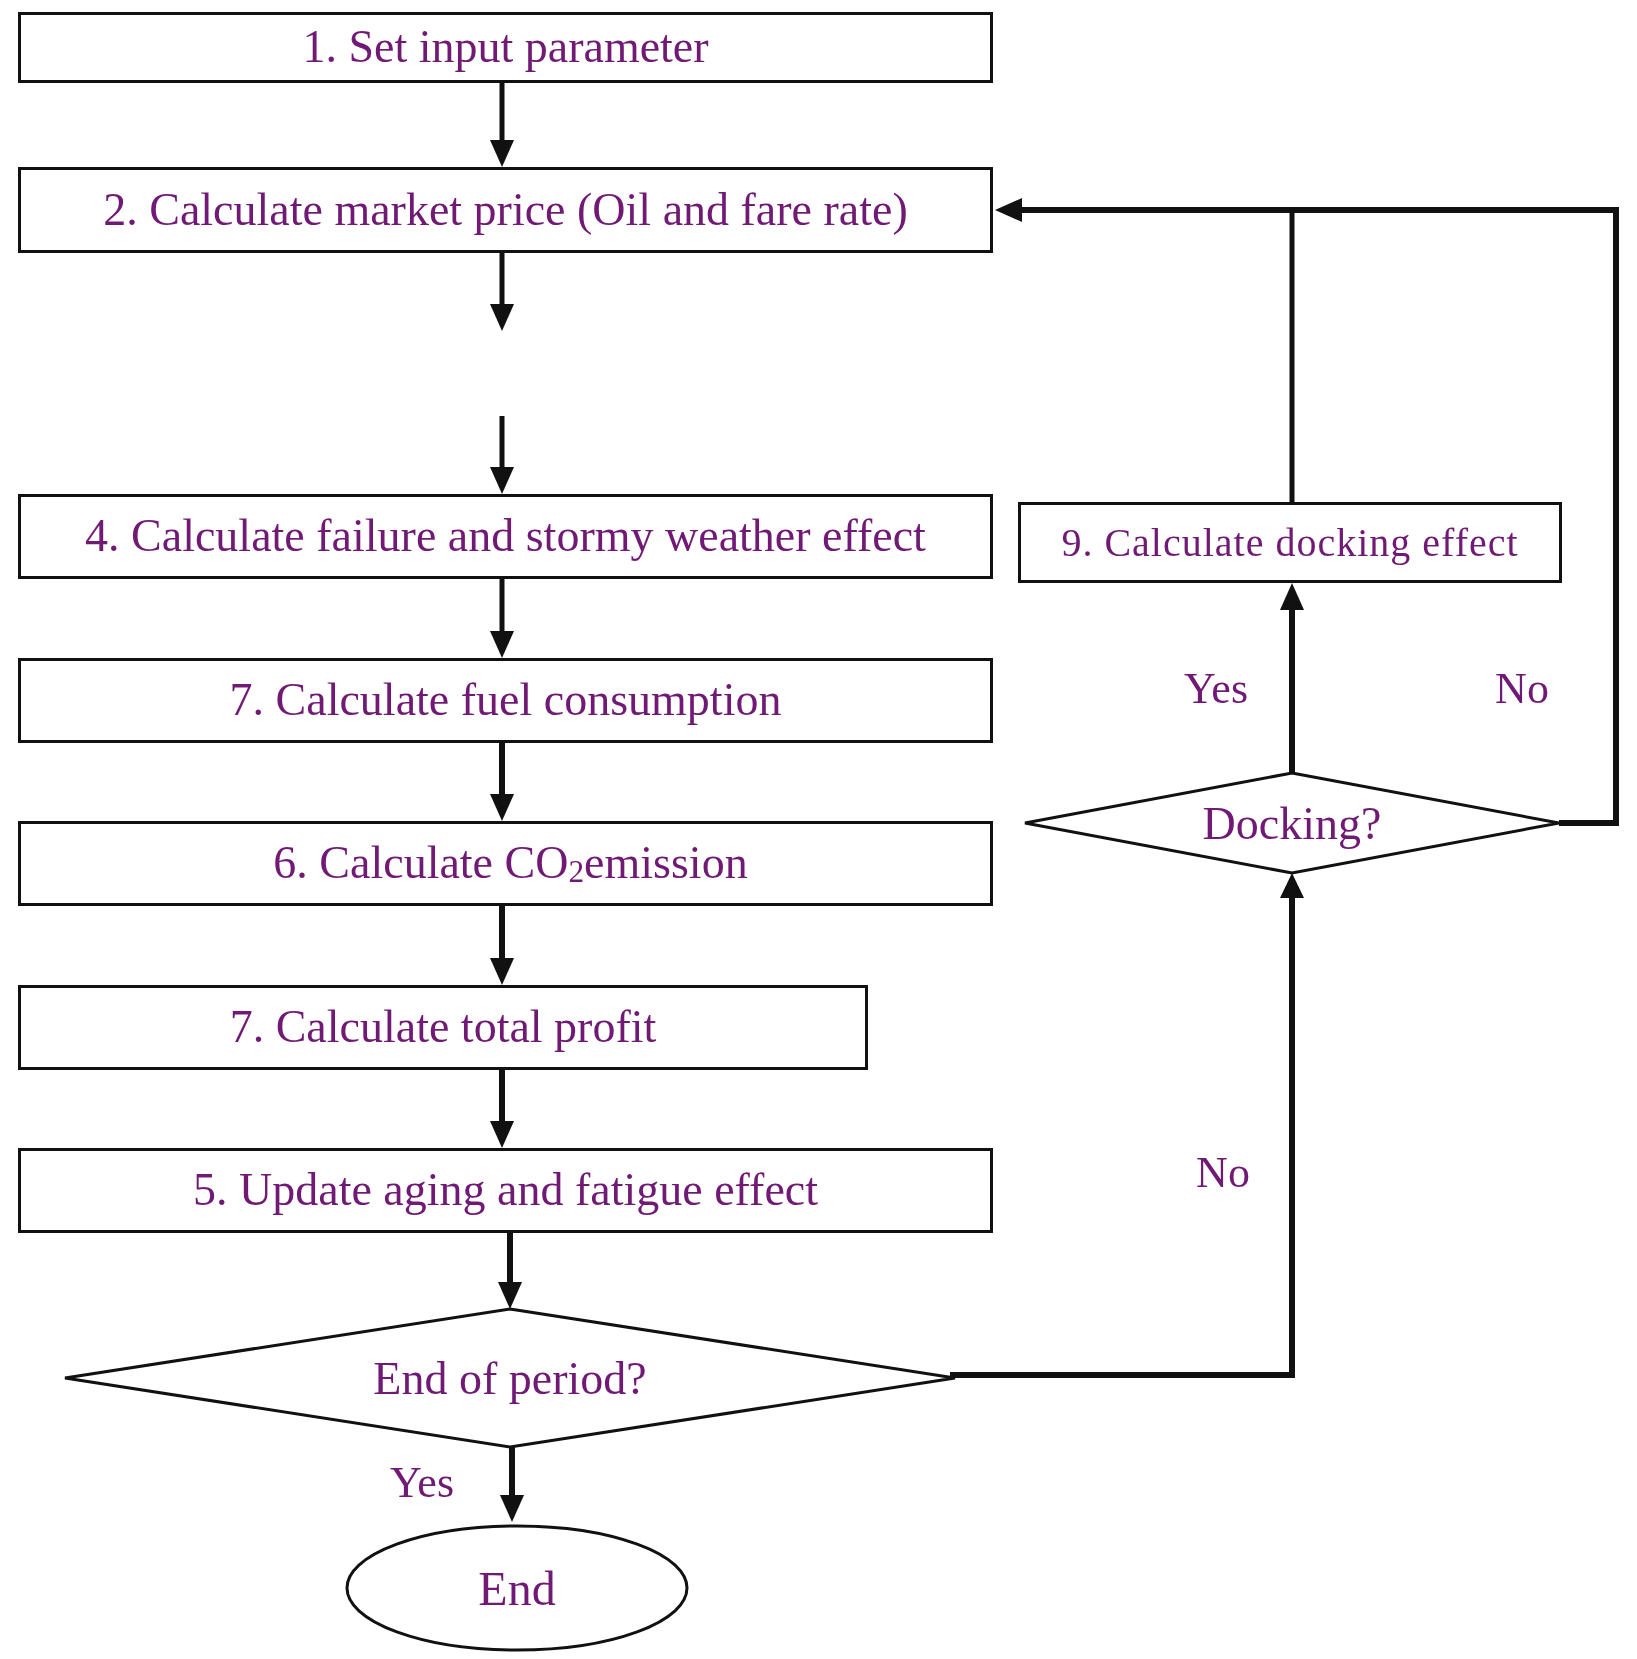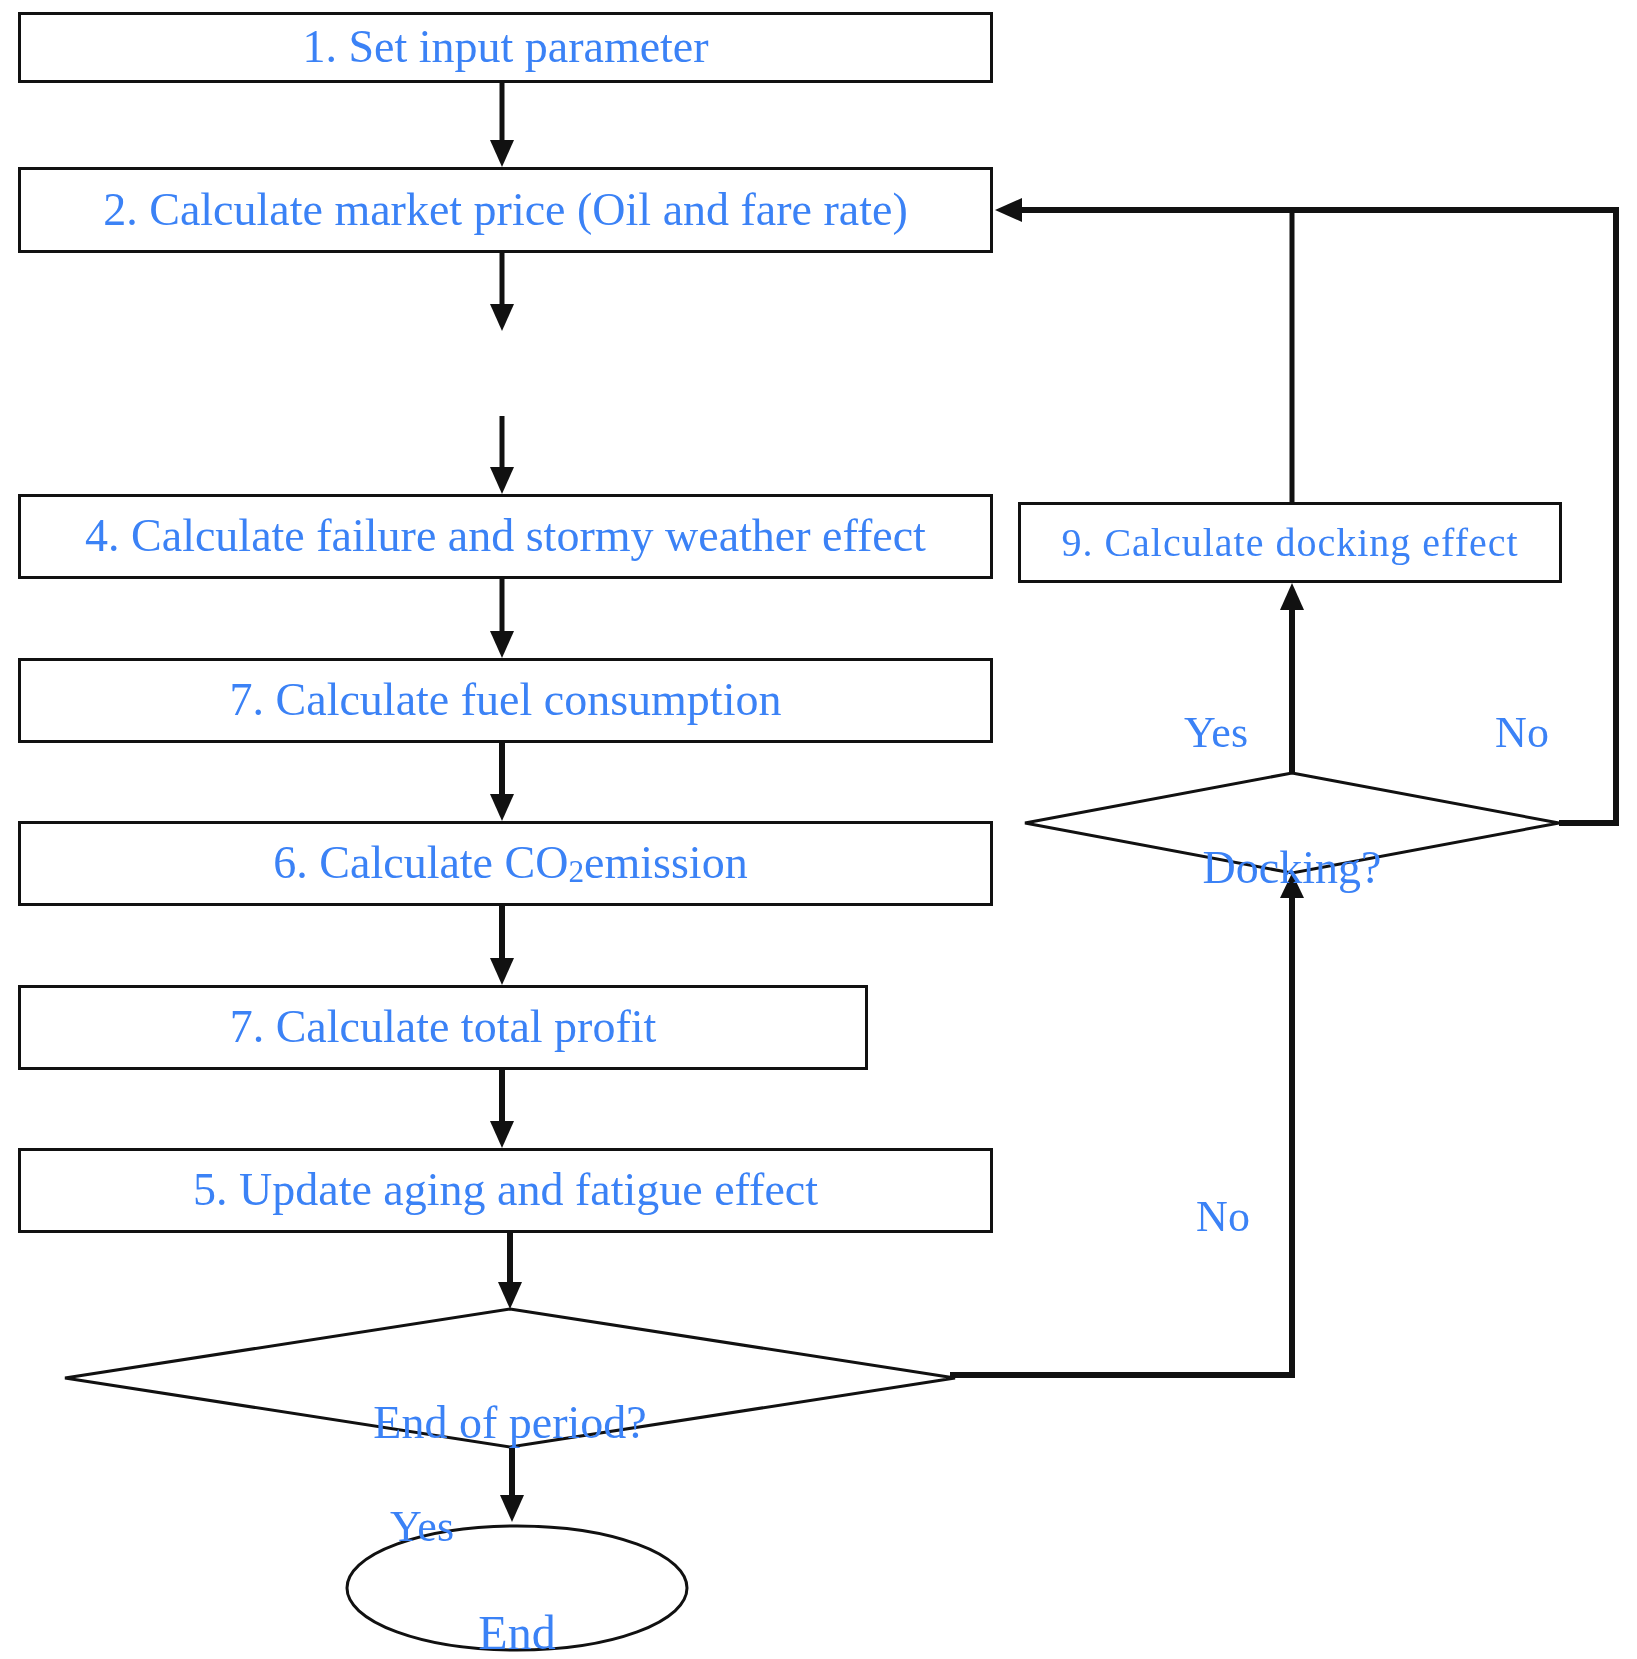--- a/index.html
+++ b/index.html
@@ -2,21 +2,21 @@
 <html><head>
 <meta charset="utf-8">
 <style>
   html, body { margin: 0; padding: 0; background: #ffffff; }
   .canvas {
     position: relative;
     width: 1637px;
     height: 1659px;
     background: #ffffff;
     font-family: "Liberation Serif", "DejaVu Serif", serif;
-    color: #3b82f6;
+    color: #701a75;
     overflow: hidden;
   }
   .canvas svg.wires {
     position: absolute;
     left: 0; top: 0;
     width: 1637px; height: 1659px;
   }
   .node.box {
     position: absolute;
     box-sizing: border-box;
@@ -35,21 +35,20 @@
     font-size: 0.68em;
     position: relative;
     top: 0.28em;
   }
   .float-label {
     position: absolute;
     transform: translate(-50%, -50%);
     white-space: nowrap;
     font-size: 46px;
     text-align: center;
-    margin-top: 44px;
   }
   .edge-label { font-size: 44px; }
   .terminal-label { font-size: 48px; }
 
   
   #box1 { left: 18px;  top: 12px;   width: 975px; height: 71px; }
   #box2 { left: 18px;  top: 167px;  width: 975px; height: 86px; }
   #box3 { left: 18px;  top: 331px;  width: 975px; height: 85px; }
   #box4 { left: 18px;  top: 494px;  width: 975px; height: 85px; }
   #box5 { left: 18px;  top: 658px;  width: 975px; height: 85px; }

